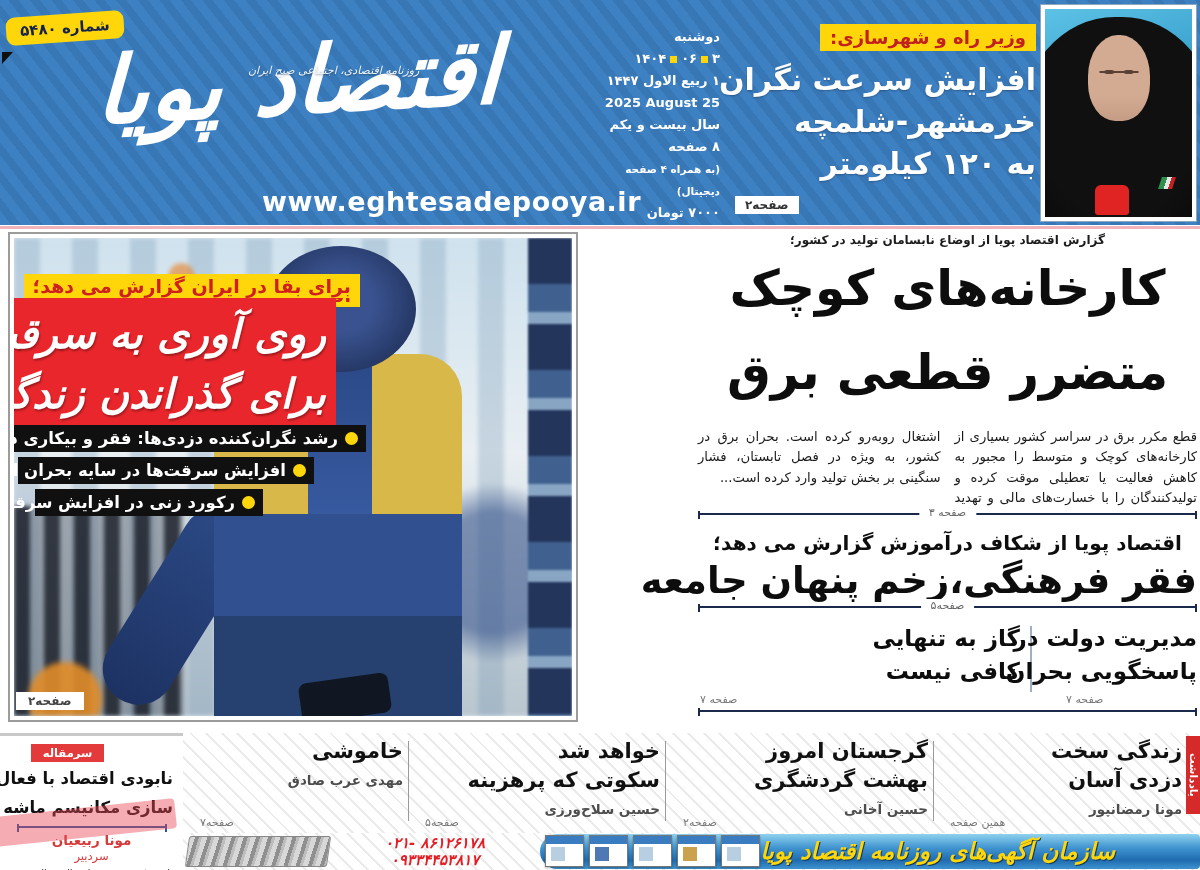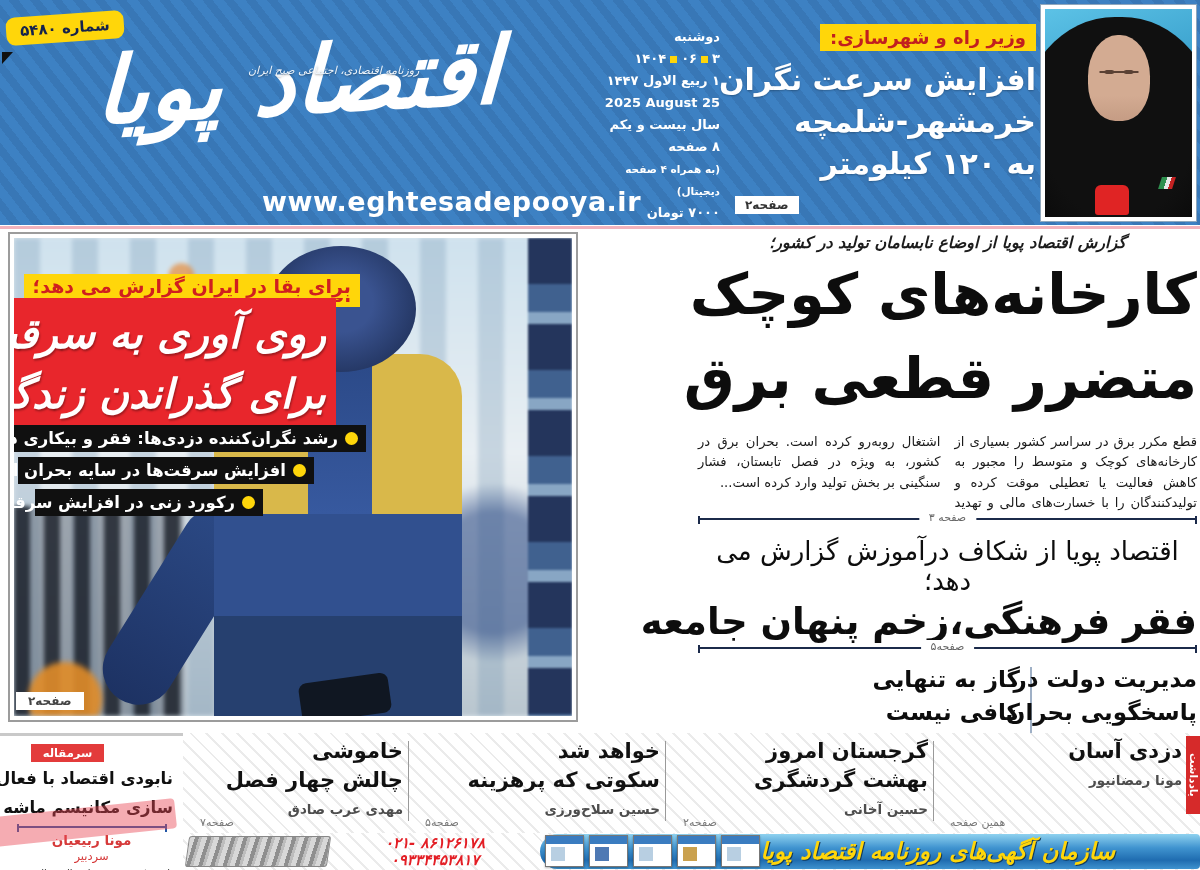--- a/index.html
+++ b/index.html
@@ -90,30 +90,30 @@
   .pbar .dot { display:inline-block; width:13px; height:13px; border-radius:50%;
     background:#ffd60a; margin-left:7px; vertical-align:-1px; }
   .pbar1 { left:0; top:187px; width:352px; }
   .pbar2 { left:4px; top:219px; width:296px; }
   .pbar3 { left:21px; top:251px; width:228px; }
   .photo-page { position:absolute; left:2px; bottom:6px; background:#fff; color:#444;
     font-size:12px; font-weight:bold; padding:2px 12px; }
 
   
   .lead { position:absolute; left:698px; top:233px; width:499px; text-align:center; color:#0d0d0d; }
-  .lead-kicker { font-size:16px; font-weight:bold; color:#1c1c1c;font-style:italic; }
-  .lead-h { font-size:57px; font-weight:800; line-height:84px; white-space:nowrap; }
+  .lead-kicker { font-size:12px; font-weight:bold; color:#1c1c1c; }
+  .lead-h { font-size:49px; font-weight:800; line-height:84px; white-space:nowrap; }
   .lead-body { margin-top:12px; font-size:13.2px; line-height:1.55; text-align:justify;
     color:#1a1a1a; column-count:2; column-gap:14px; direction:rtl; }
   .rule { position:relative; border-top:2px solid #1b2a4a; margin-top:4px; }
   .rule::before, .rule::after { content:""; position:absolute; top:-4px; width:2px; height:8px; background:#1b2a4a; }
   .rule::before { right:0; } .rule::after { left:0; }
   .rule-label { position:absolute; top:-9px; left:50%; transform:translateX(-50%);
     background:#fff; color:#666; font-size:11px; padding:0 10px; white-space:nowrap; }
-  .kicker2 { margin-top:16px; font-size:26px; font-weight:normal; }
+  .kicker2 { margin-top:16px; font-size:20px; font-weight:bold; }
   .head2 { margin-top:4px; font-size:37px; font-weight:800; white-space:nowrap; }
   .mid-row { position:relative; height:82px; margin-top:14px; }
   .mid-sep { position:absolute; left:332px; top:4px; width:2px; height:66px; background:#9fb0c6; }
   .mid-block { position:absolute; top:0; height:100%; text-align:right; }
   .mid-block.b1 { left:340px; width:159px; }
   .mid-block.b2 { left:0; width:322px; padding-left:14px; }
   .mid-line { font-size:23px; font-weight:800; line-height:33px; white-space:nowrap; }
   .mid-page { position:absolute; bottom:-2px; font-size:11px; color:#777; }
   .mid-block.b1 .mid-page { left:28px; }
   .mid-block.b2 .mid-page { right:auto; left:2px; }
@@ -280,20 +280,21 @@
     <div class="rule plain"></div>
   </section>
 
   <section class="strip hatch">
     <div class="note-tab">یادداشت</div>
     <div class="strip-sep sep1"></div>
     <div class="strip-sep sep2"></div>
     <div class="strip-sep sep3"></div>
 
     <article class="strip-item it1">
+      <div class="strip-h">زندگی سخت</div>
       <div class="strip-h">دزدی آسان</div>
       <div class="strip-by">مونا رمضانپور</div>
       <span class="strip-page">همین صفحه</span>
     </article>
 
     <article class="strip-item it2">
       <div class="strip-h">گرجستان امروز</div>
       <div class="strip-h">بهشت گردشگری</div>
       <div class="strip-by">حسین آخانی</div>
       <span class="strip-page">صفحه۲</span>
@@ -301,21 +302,20 @@
 
     <article class="strip-item it3">
       <div class="strip-h">خواهد شد</div>
       <div class="strip-h">سکوتی که پرهزینه</div>
       <div class="strip-by">حسین سلاح‌ورزی</div>
       <span class="strip-page">صفحه۵</span>
     </article>
 
     <article class="strip-item it4">
       <div class="strip-h">خاموشی</div>
-      <div class="strip-h">چالش چهار فصل</div>
       <div class="strip-by">مهدی عرب صادق</div>
       <span class="strip-page">صفحه۷</span>
     </article>
   </section>
 
   <aside class="editorial">
     <div class="ed-inner">
       <span class="ed-badge">سرمقاله</span>
       <div class="ed-h">نابودی اقتصاد با فعال</div>
       <div class="ed-h">سازی مکانیسم ماشه</div>

